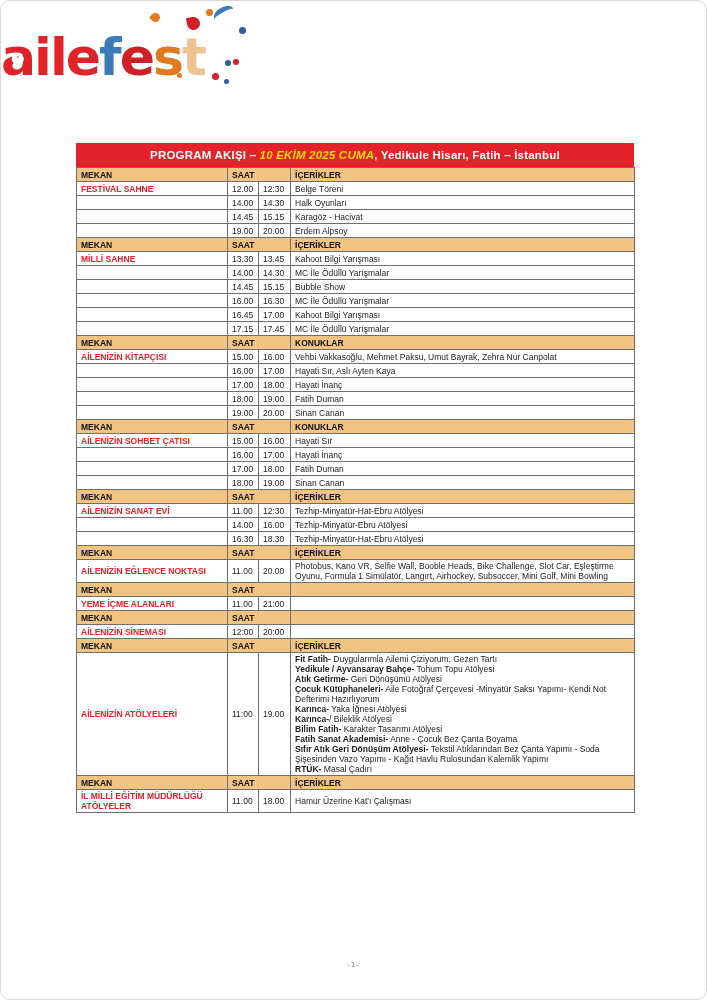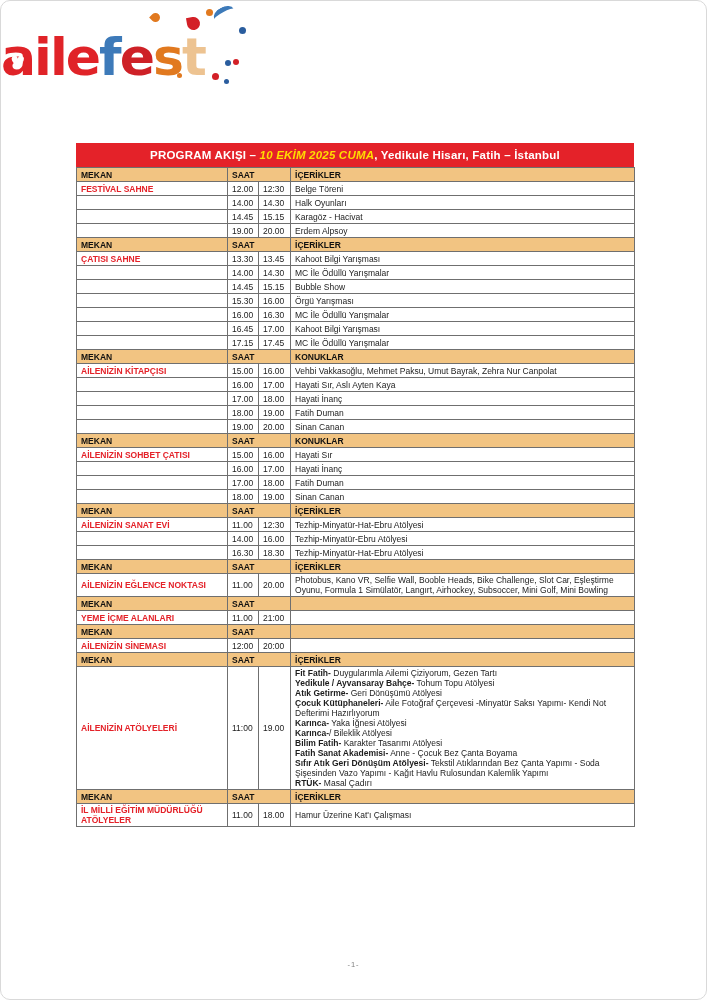--- a/index.html
+++ b/index.html
@@ -130,42 +130,36 @@
           <td class="time">19.00</td>
           <td class="time">20.00</td>
           <td class="content">Erdem Alpsoy</td>
         </tr>
         <tr class="hdr">
           <td>MEKAN</td>
           <td colspan="2">SAAT</td>
           <td>İÇERİKLER</td>
         </tr>
         <tr>
-          <td class="venue">ÇATISI SAHNE</td>
+          <td class="venue">MİLLİ SAHNE</td>
           <td class="time">13.30</td>
           <td class="time">13.45</td>
           <td class="content">Kahoot Bilgi Yarışması</td>
         </tr>
         <tr>
           <td></td>
           <td class="time">14.00</td>
           <td class="time">14.30</td>
           <td class="content">MC İle Ödüllü Yarışmalar</td>
         </tr>
         <tr>
           <td></td>
           <td class="time">14.45</td>
           <td class="time">15.15</td>
           <td class="content">Bubble Show</td>
-        </tr>
-        <tr>
-          <td></td>
-          <td class="time">15.30</td>
-          <td class="time">16.00</td>
-          <td class="content">Örgü Yarışması</td>
         </tr>
         <tr>
           <td></td>
           <td class="time">16.00</td>
           <td class="time">16.30</td>
           <td class="content">MC İle Ödüllü Yarışmalar</td>
         </tr>
         <tr>
           <td></td>
           <td class="time">16.45</td>

